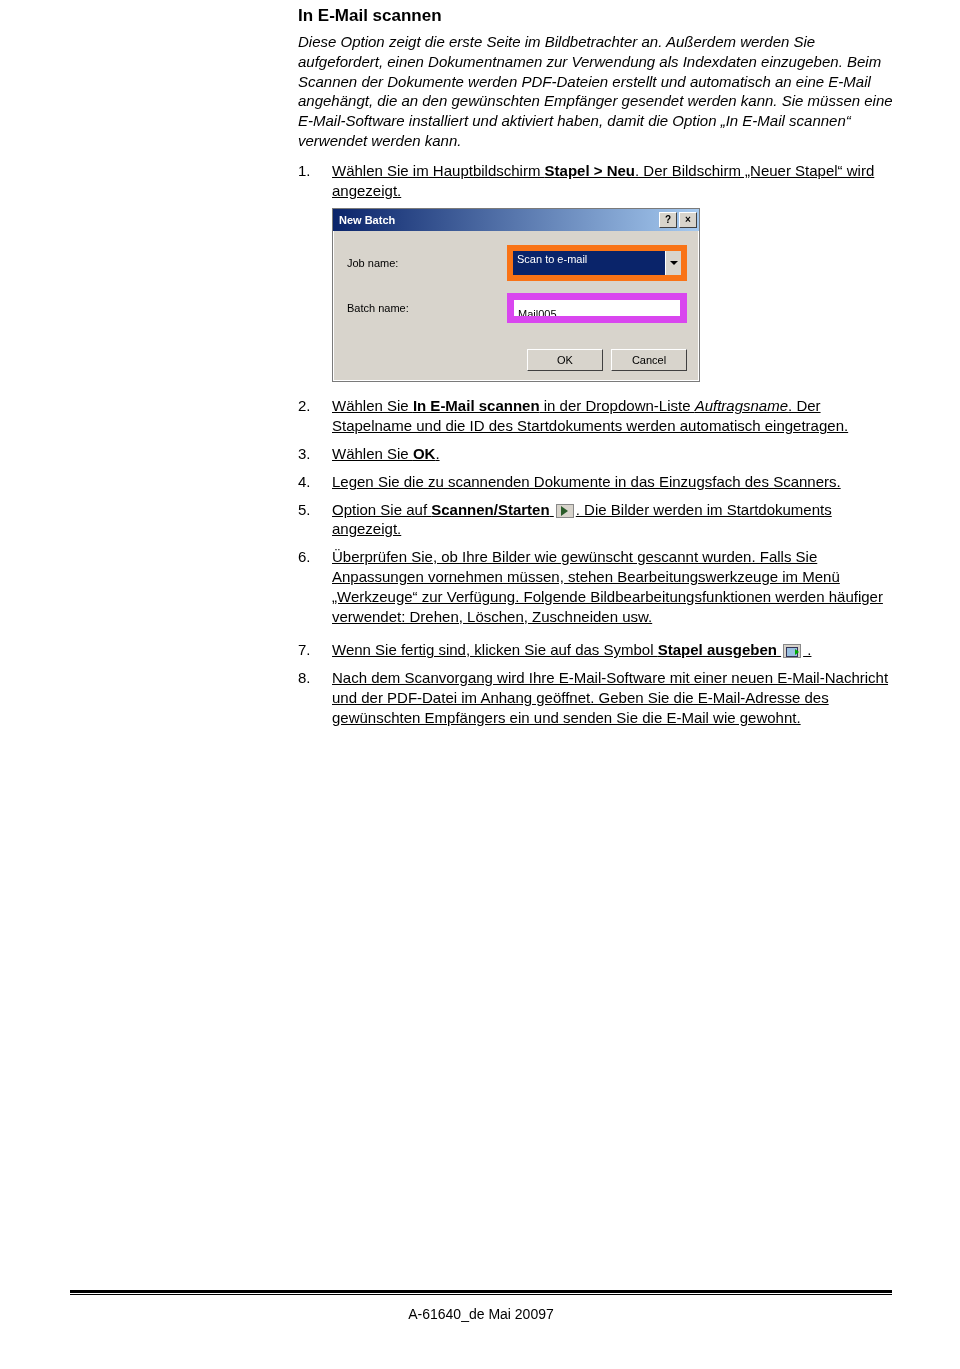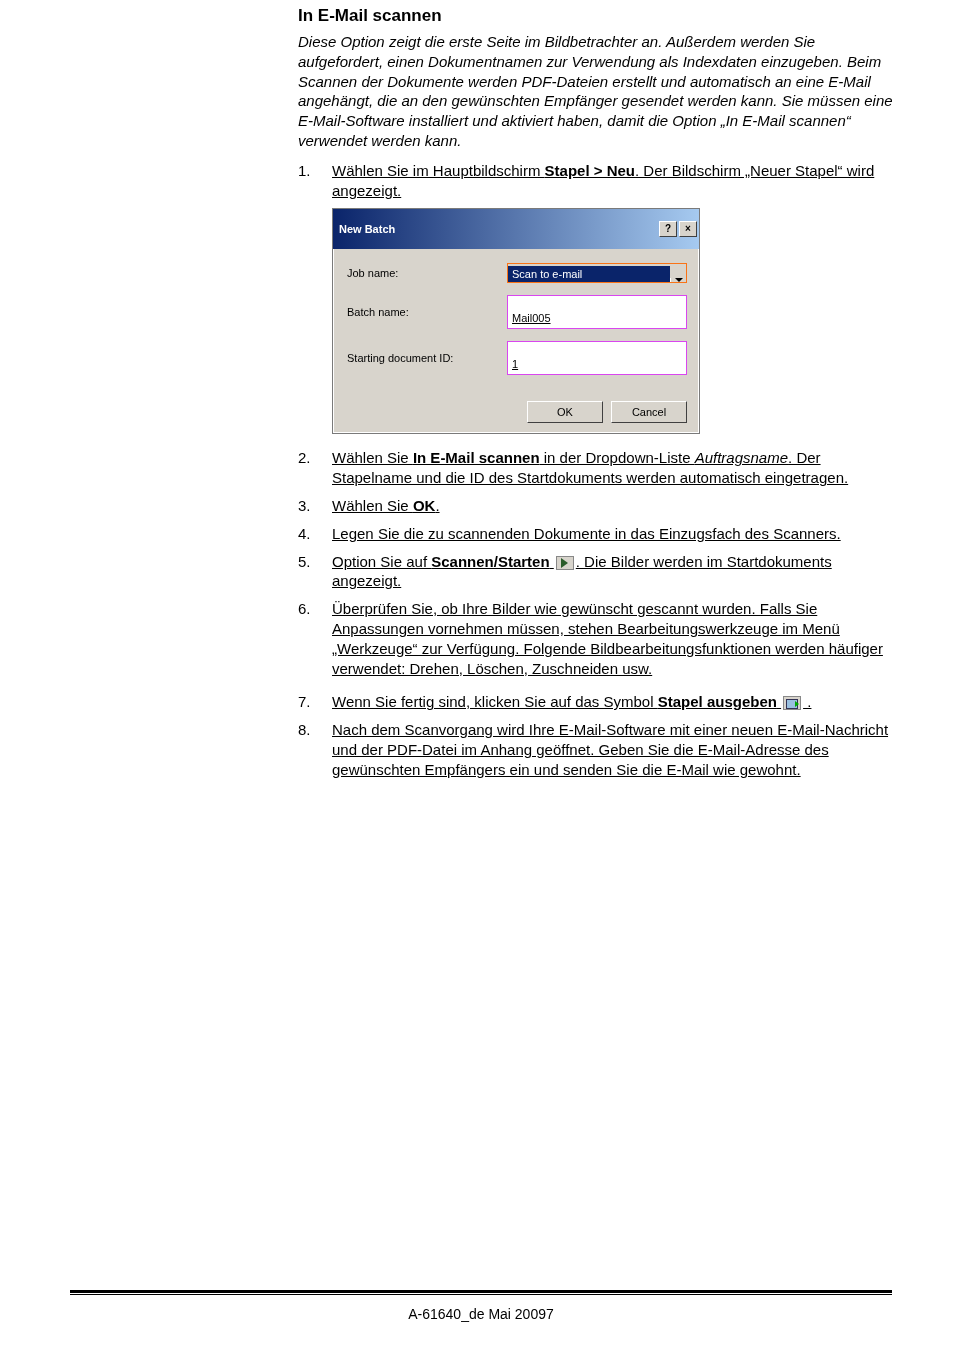--- a/index.html
+++ b/index.html
@@ -59,21 +59,21 @@
     background: #d8d4cc;
     box-shadow: 0 0 0 1px #fff inset;
     font-family: Tahoma, Arial, sans-serif;
     font-size: 11px;
     color: #000;
   }
   .titlebar {
     display: flex;
     align-items: center;
     justify-content: space-between;
-    height: 40px;
+    height: 22px;
     background: linear-gradient(to right, #0a246a, #a6caf0);
     color: #fff;
     font-weight: bold;
     padding: 0 2px 0 6px;
   }
   .title-text { font-size: 11px; }
   .titlebar-btns { display: flex; gap: 2px; }
   .tb-btn {
     width: 18px; height: 16px;
     background: #d8d4cc;
@@ -94,23 +94,22 @@
   }
   .dlg-label {
     width: 160px;
     flex-shrink: 0;
   }
   .dlg-field {
     flex: 1;
   }
   .combo {
     display: flex;
-    height: 20px;
-    border: 1px solid #f97316;
-    align-items: flex-end;
+    height: 36px;
+    border: 6px solid #f97316;
   }
   .combo-text {
     flex: 1;
     background: #0a246a;
     color: #fff;
     padding: 2px 4px;
     white-space: nowrap;
     overflow: hidden;
   }
   .combo-btn {
@@ -121,25 +120,24 @@
   }
   .combo-btn::after {
     content: "";
     border-left: 4px solid transparent;
     border-right: 4px solid transparent;
     border-top: 4px solid #000;
   }
   .textfield {
     height: 20px;
     background: #fff;
-    border: 1px solid #d946ef;
-    padding: 16px 4px;
+    border: 7px solid #d946ef;
+    padding: 8px 4px;
     white-space: nowrap;
     overflow: hidden;
-    text-decoration: underline;
   }
   .dlg-btnrow {
     display: flex;
     justify-content: flex-end;
     gap: 8px;
     margin-top: 26px;
   }
   .dlg-btn {
     width: 76px;
     height: 22px;
@@ -246,26 +244,20 @@
                 <div class="combo-btn"></div>
               </div>
             </div>
           </div>
           <div class="dlg-row">
             <div class="dlg-label">Batch name:</div>
             <div class="dlg-field">
               <div class="textfield">Mail005</div>
             </div>
           </div>
-          <div class="dlg-row">
-            <div class="dlg-label">Starting document ID:</div>
-            <div class="dlg-field">
-              <div class="textfield">1</div>
-            </div>
-          </div>
           <div class="dlg-btnrow">
             <div class="dlg-btn">
                 <span>OK</span>
               </div>
             <div class="dlg-btn">
                 <span>Cancel</span>
               </div>
           </div>
         </div>
       </div>

